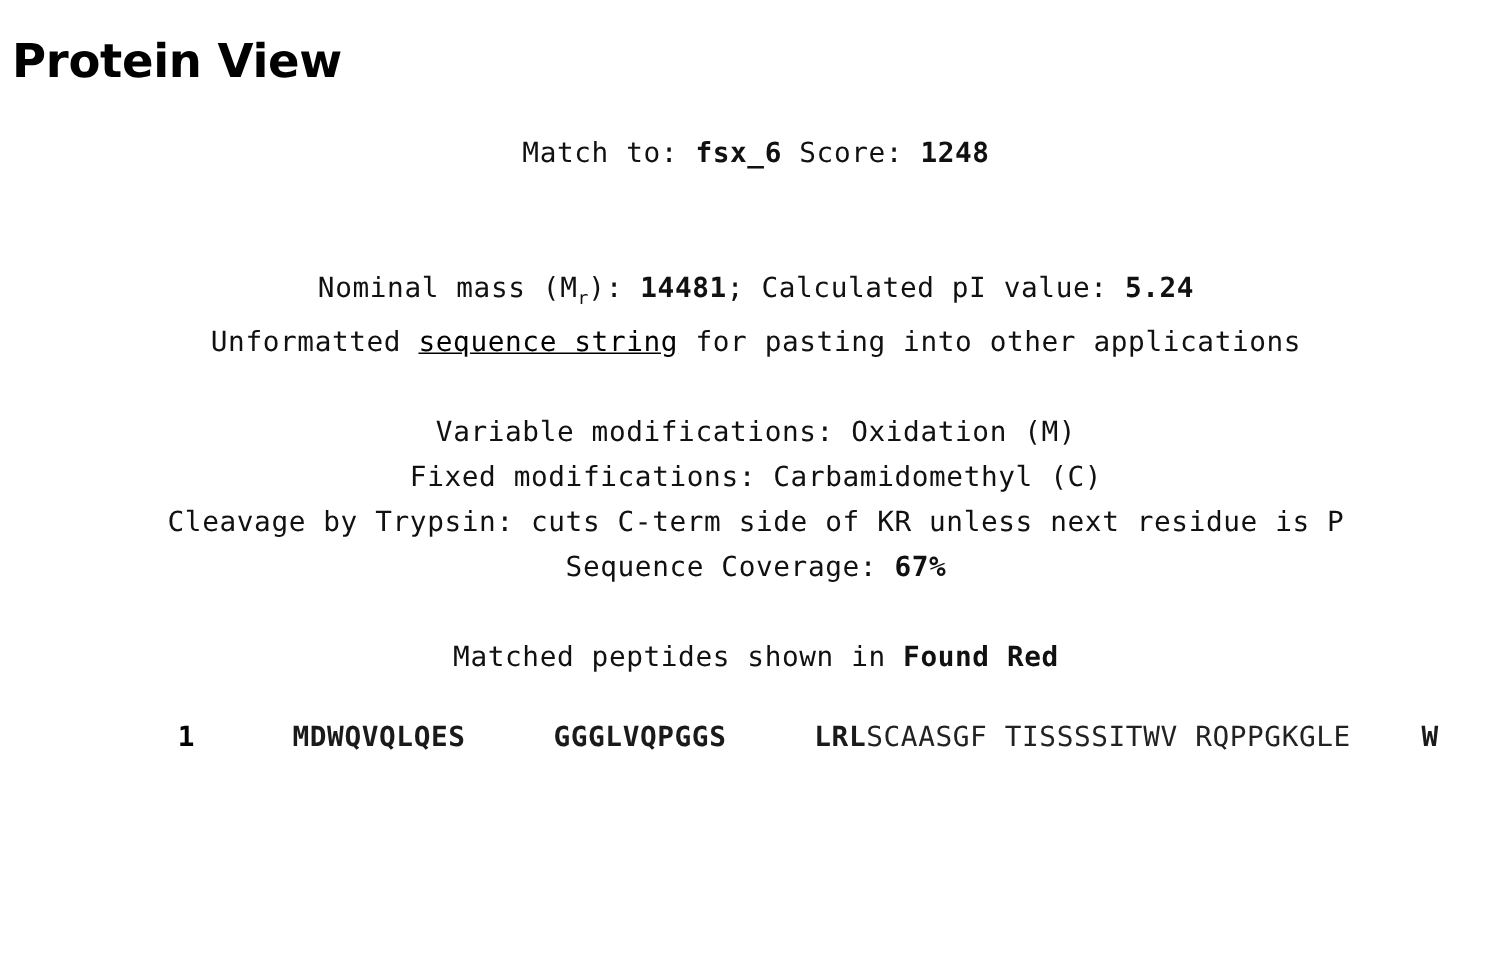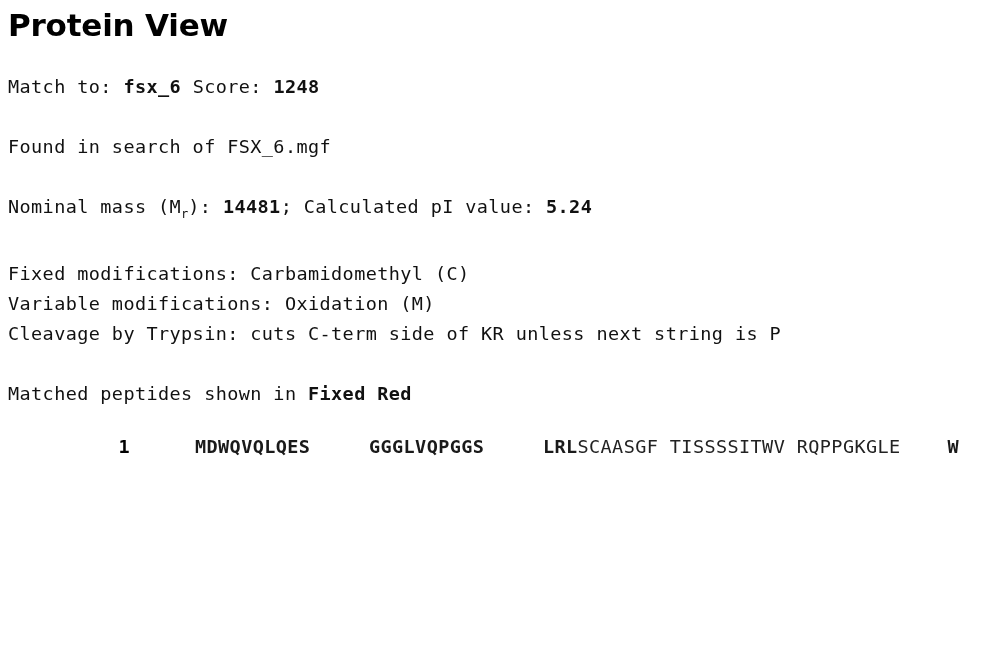--- a/index.html
+++ b/index.html
@@ -20,34 +20,35 @@
     height: 647px;
     padding: 0;
     box-sizing: border-box;
   }
   .page-title {
     font-family: "DejaVu Sans", "Liberation Sans", sans-serif;
     font-weight: bold;
     font-size: 31px;
     line-height: 34px;
     letter-spacing: -0.2px;
-    margin: 8px 0 0 8px;
+    margin: 24px 0 0 8px;
     color: #000000;
   }
   .body-block {
     margin-left: 8px;
     font-family: "DejaVu Sans Mono", "Liberation Mono", monospace;
     font-size: 18.5px;
     line-height: 30px;
     letter-spacing: 0.4px;
     color: #111111;
   }
   .para {
     margin: 0;
     white-space: pre;
+    text-align: center;
   }
   .gap-lg { height: 30px; }
   .gap-md { height: 30px; }
   .b {
     font-weight: bold;
   }
   .lnk {
     text-decoration: underline;
     color: #000000;
     cursor: pointer;
@@ -99,37 +100,38 @@
   <h1 class="page-title">Protein View</h1>
 
   <div class="body-block">
 
     <div class="gap-lg"></div>
 
     <p class="para"><span>Match to: </span><span class="b">fsx_6</span><span> Score: </span><span class="b">1248</span></p>
 
     <div class="gap-md"></div>
 
-    <p class="para">Found in search of FSX_6.mgf</p>
 
     <div class="gap-md"></div>
 
     <p class="para"><span>Nominal mass (M</span><span class="sub">r</span><span>): </span><span class="b">14481</span><span>; Calculated pI value: </span><span class="b">5.24</span></p>
 
 
+    <p class="para"><span>Unformatted </span><a class="lnk">sequence string</a><span> for pasting into other applications</span></p>
 
     <div class="gap-md"></div>
 
+    <p class="para">Variable modifications: Oxidation (M)</p>
     <p class="para">Fixed modifications: Carbamidomethyl (C)</p>
-    <p class="para">Variable modifications: Oxidation (M)</p>
-    <p class="para">Cleavage by Trypsin: cuts C-term side of KR unless next string is P</p>
+    <p class="para">Cleavage by Trypsin: cuts C-term side of KR unless next residue is P</p>
+    <p class="para"><span>Sequence Coverage: </span><span class="b">67%</span></p>
 
     <div class="gap-md"></div>
 
-    <p class="para"><span>Matched peptides shown in </span><span class="b">Fixed Red</span></p>
+    <p class="para"><span>Matched peptides shown in </span><span class="b">Found Red</span></p>
 
   </div>
 
   <div class="seq-block">
       <div class="seq-row"><span class="seq-num">1</span><span class="seq-chunks"><span class="matched">MDWQVQLQES</span> <span class="matched">GGGLVQPGGS</span> <span class="matched">LRL</span><span class="unmatched">SCAASGF</span> <span class="unmatched">TISSSSITWV</span> <span class="unmatched">RQPPGKGLE</span><span class="matched">W</span></span></div>
     </div>
 
 </div>
 
 </body></html>

